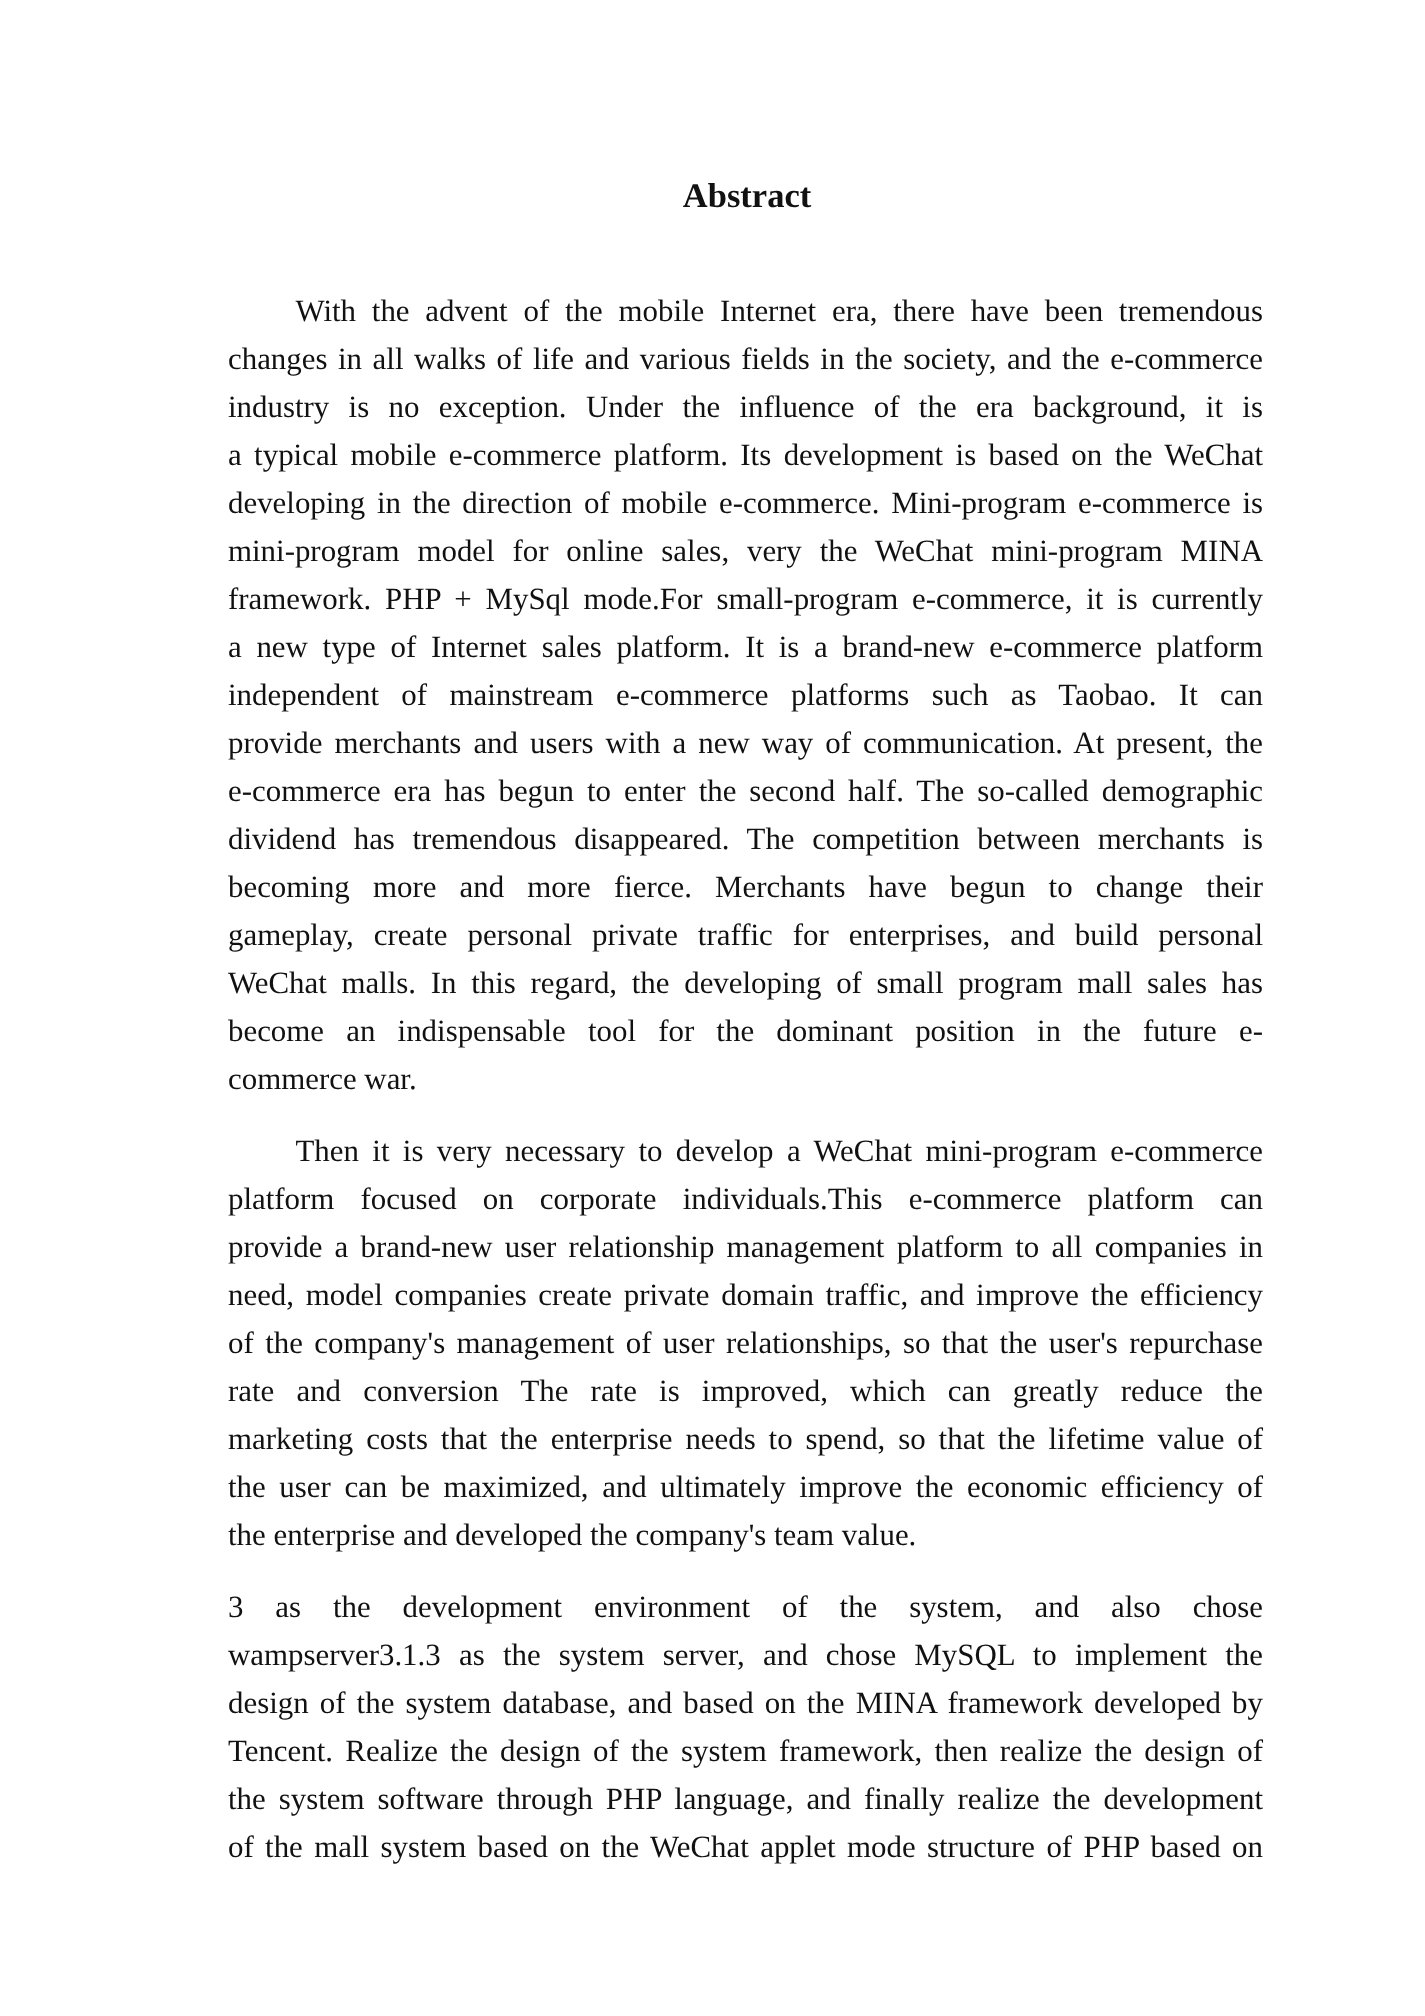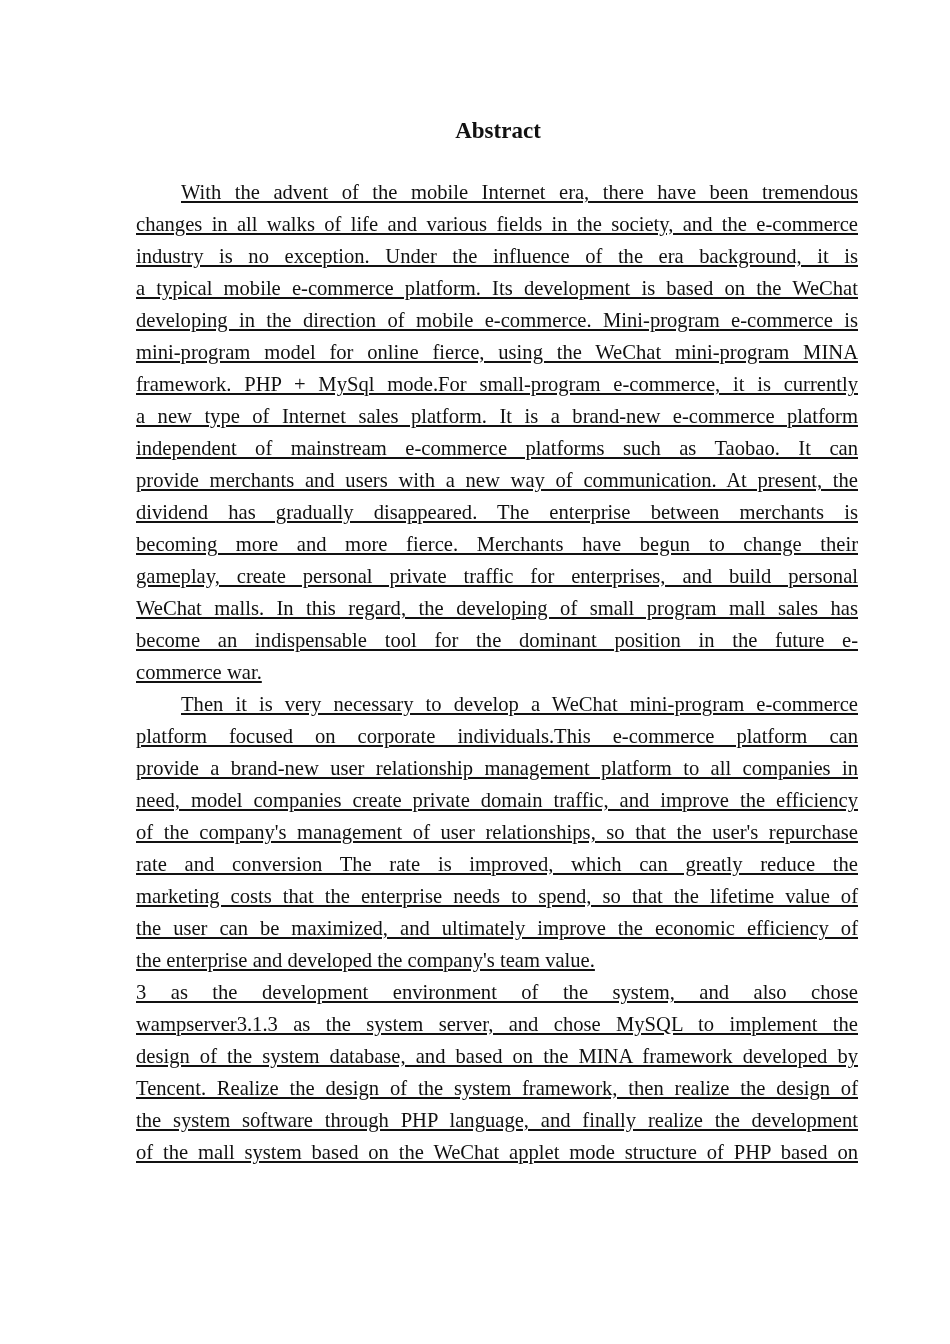--- a/index.html
+++ b/index.html
@@ -34,23 +34,22 @@
       line-height: 32px;
       margin: 0;
     }
     .body {
       position: absolute;
       left: 136px;
       top: 176px;
       width: 722px;
     }
     .paragraph {
-      margin: 0;
+      margin: 16px;
       padding: 0;
-      text-decoration: underline;
     }
     .line {
       display: block;
       height: 32px;
       line-height: 32px;
       font-size: 20.6px;
       white-space: nowrap;
       text-align: justify;
       text-align-last: justify;
     }
@@ -67,26 +66,27 @@
 
 <div class="page">
   <h1 class="title">Abstract</h1>
   <div class="body" id="abstract-body">
       <div class="paragraph">
         <span class="line first">With the advent of the mobile Internet era, there have been tremendous</span>
         <span class="line">changes in all walks of life and various fields in the society, and the e-commerce</span>
         <span class="line">industry is no exception. Under the influence of the era background, it is</span>
         <span class="line">a typical mobile e-commerce platform. Its development is based on the WeChat</span>
         <span class="line">developing in the direction of mobile e-commerce. Mini-program e-commerce is</span>
-        <span class="line">mini-program model for online fierce, using the WeChat mini-program MINA</span>
+        <span class="line">mini-program model for online sales, very the WeChat mini-program MINA</span>
         <span class="line">framework. PHP + MySql mode.For small-program e-commerce, it is currently</span>
         <span class="line">a new type of Internet sales platform. It is a brand-new e-commerce platform</span>
         <span class="line">independent of mainstream e-commerce platforms such as Taobao. It can</span>
         <span class="line">provide merchants and users with a new way of communication. At present, the</span>
-        <span class="line">dividend has gradually disappeared. The enterprise between merchants is</span>
+        <span class="line">e-commerce era has begun to enter the second half. The so-called demographic</span>
+        <span class="line">dividend has tremendous disappeared. The competition between merchants is</span>
         <span class="line">becoming more and more fierce. Merchants have begun to change their</span>
         <span class="line">gameplay, create personal private traffic for enterprises, and build personal</span>
         <span class="line">WeChat malls. In this regard, the developing of small program mall sales has</span>
         <span class="line">become an indispensable tool for the dominant position in the future e-</span>
         <span class="line last">commerce war.</span>
       </div>
       <div class="paragraph">
         <span class="line first">Then it is very necessary to develop a WeChat mini-program e-commerce</span>
         <span class="line">platform focused on corporate individuals.This e-commerce platform can</span>
         <span class="line">provide a brand-new user relationship management platform to all companies in</span>

